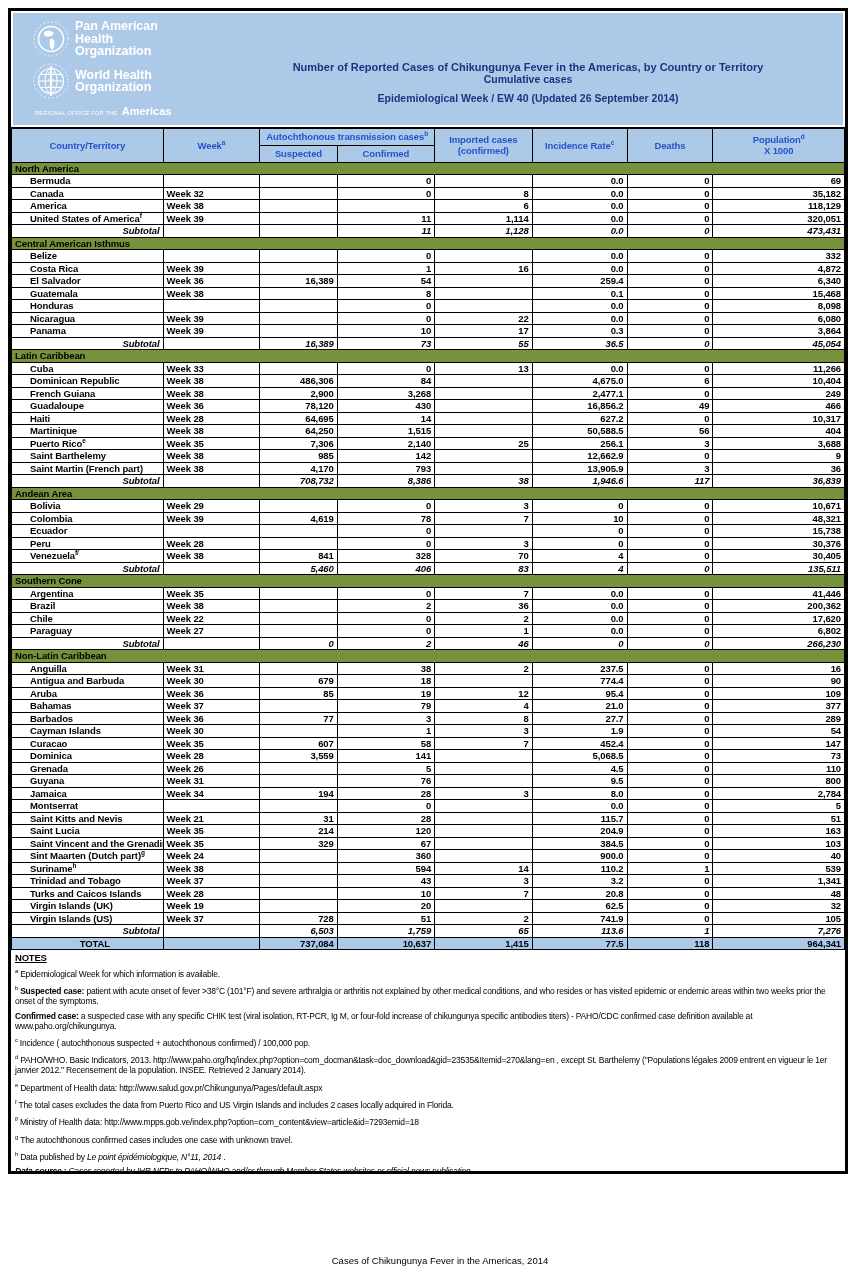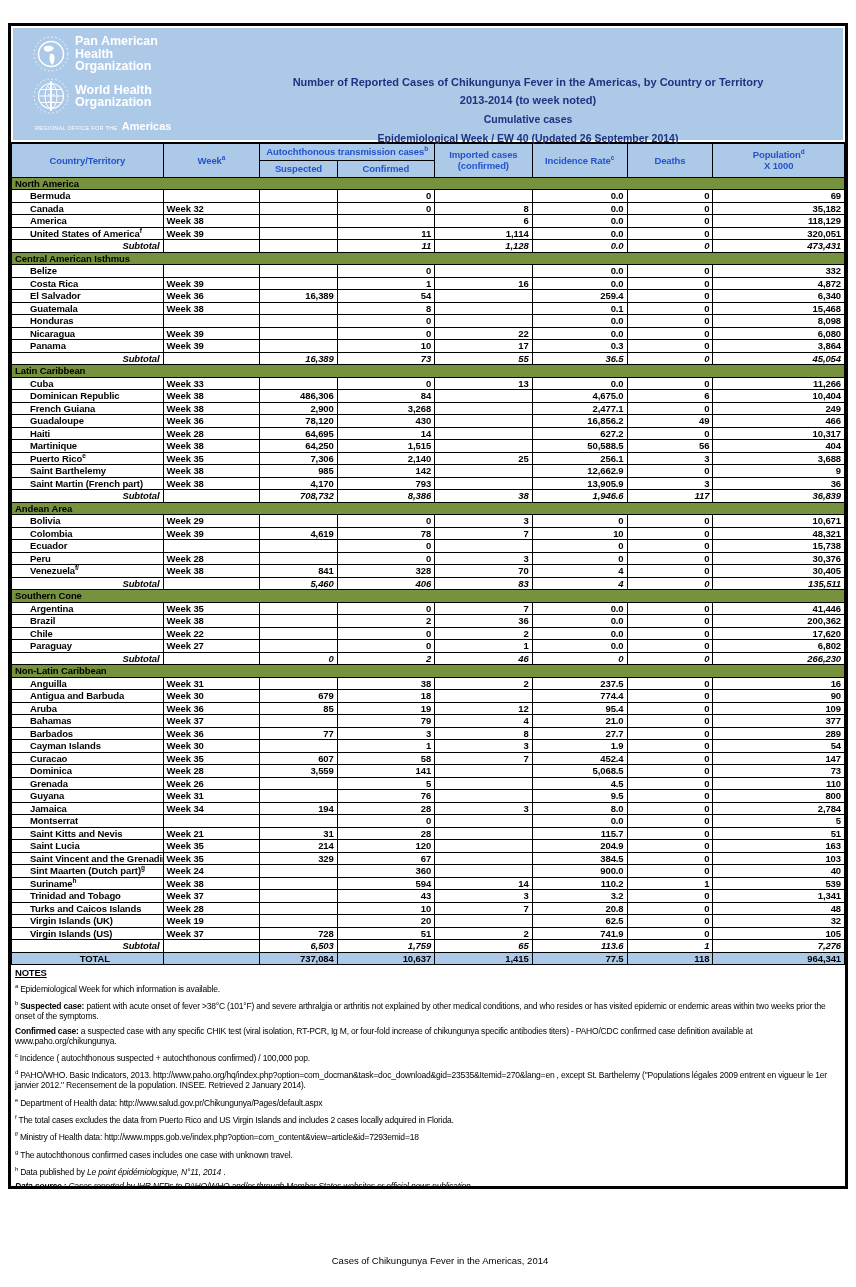--- a/index.html
+++ b/index.html
@@ -1,30 +1,30 @@
 <!DOCTYPE html>
 <html><head>
 <meta charset="utf-8">
 <style>
   * { margin:0; padding:0; box-sizing:border-box; }
   body { background:#e8e8e8; font-family:"Liberation Sans", sans-serif; }
   .page { position:relative; width:856px; height:1287px; background:#ffffff; margin:0 auto; overflow:hidden; }
-  .doc { position:absolute; left:8px; top:23px; width:840px; height:1166px; border:3px solid #000; background:#fff; overflow:hidden; }
+  .doc { position:absolute; left:8px; top:8px; width:840px; height:1166px; border:3px solid #000; background:#fff; overflow:hidden; }
 
   
   .band { position:relative; margin:2px; height:112px; background:#ADC9E8; }
   .logos { position:absolute; left:18px; top:6px; width:200px; color:#fff; }
   .logo-row { display:flex; align-items:center; margin-bottom:2px; }
   .logo-row svg { flex:0 0 40px; }
   .logo-text { font-weight:600; font-size:12.5px; line-height:12.5px; margin-left:4px; }
   .region-line { margin-left:4px; margin-top:-2px; white-space:nowrap; }
   .region-office { font-size:5.5px; letter-spacing:0.3px; }
   .region-name { font-weight:bold; font-size:11px; }
   .titles { position:absolute; left:210px; right:10px; top:48px; text-align:center; color:#1F3280; font-weight:bold; }
-  .t1 { font-size:11px; margin-bottom:6px; }
+  .t1 { font-size:11px; }
   .t2 { font-size:11px; margin-bottom:7px; }
   .t3 { font-size:10.5px; margin-bottom:7px; }
   .t4 { font-size:10.5px; }
 
   
   table#grid { width:100%; border-collapse:collapse; table-layout:fixed; letter-spacing:-0.1px; }
   #grid th, #grid td { border:1px solid #000; overflow:hidden; white-space:nowrap; }
   #grid thead th { background:#ADC9E8; color:#2353CC; font-size:9.5px; font-weight:bold; text-align:center; height:17px; border-bottom-width:1px; }
   #grid thead tr:first-child th { border-top-width:2px; }
   #grid sup { font-size:6.5px; vertical-align:super; line-height:0; }
@@ -84,21 +84,20 @@
               <div>Organization</div>
             </div>
         </div>
         <div class="region-line" data-name="regional-office-line">
           <span class="region-office" data-name="regional-office-label">REGIONAL OFFICE FOR THE</span>
           <span class="region-name" data-name="region-americas-label">Americas</span>
         </div>
       </div>
       <div class="titles" data-name="document-title-block">
         <div class="t1" data-name="title-line-1">Number of Reported  Cases of Chikungunya Fever  in the Americas, by Country or Territory</div>
-        <div class="t2" data-name="title-line-2">2013-2014 (to week noted)</div>
         <div class="t3" data-name="title-line-3">Cumulative cases</div>
         <div class="t4" data-name="title-line-4">Epidemiological Week / EW 40  (Updated 26 September 2014)</div>
       </div>
     </div>
 
     <table id="grid" data-name="cases-table">
       <colgroup>
         <col style="width:18.2%">
           <col style="width:11.6%">
           <col style="width:9.3%">

